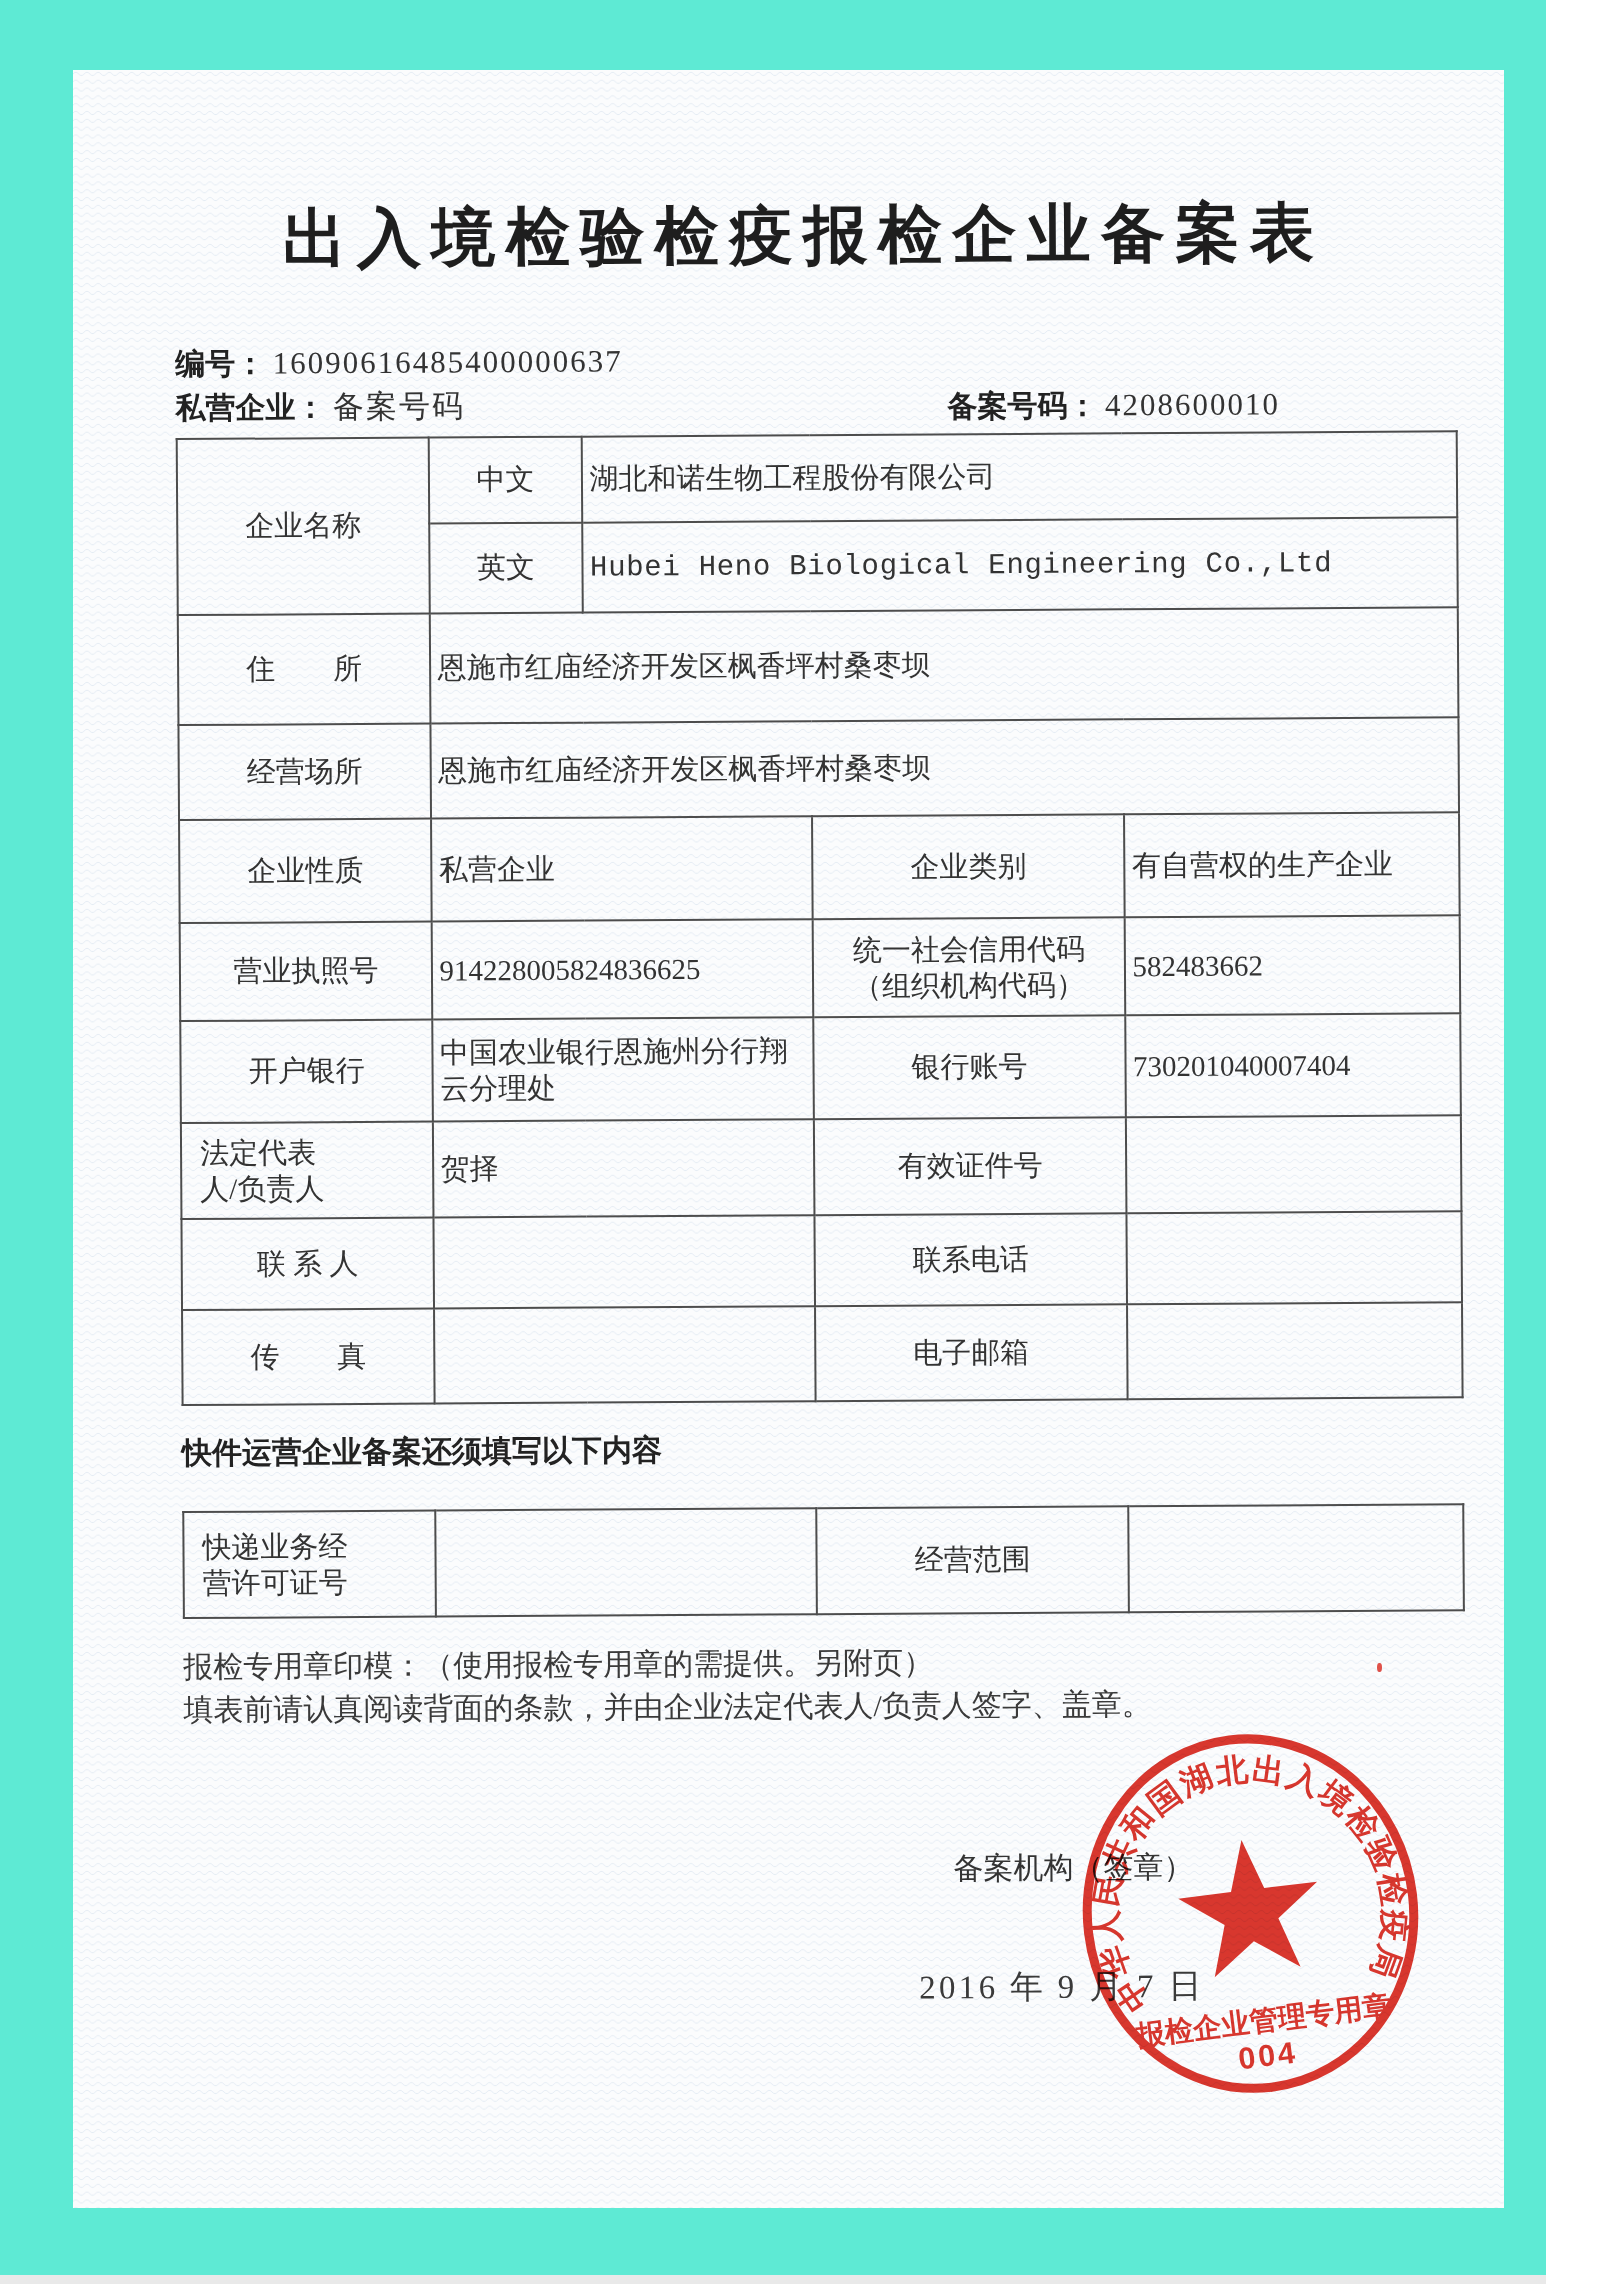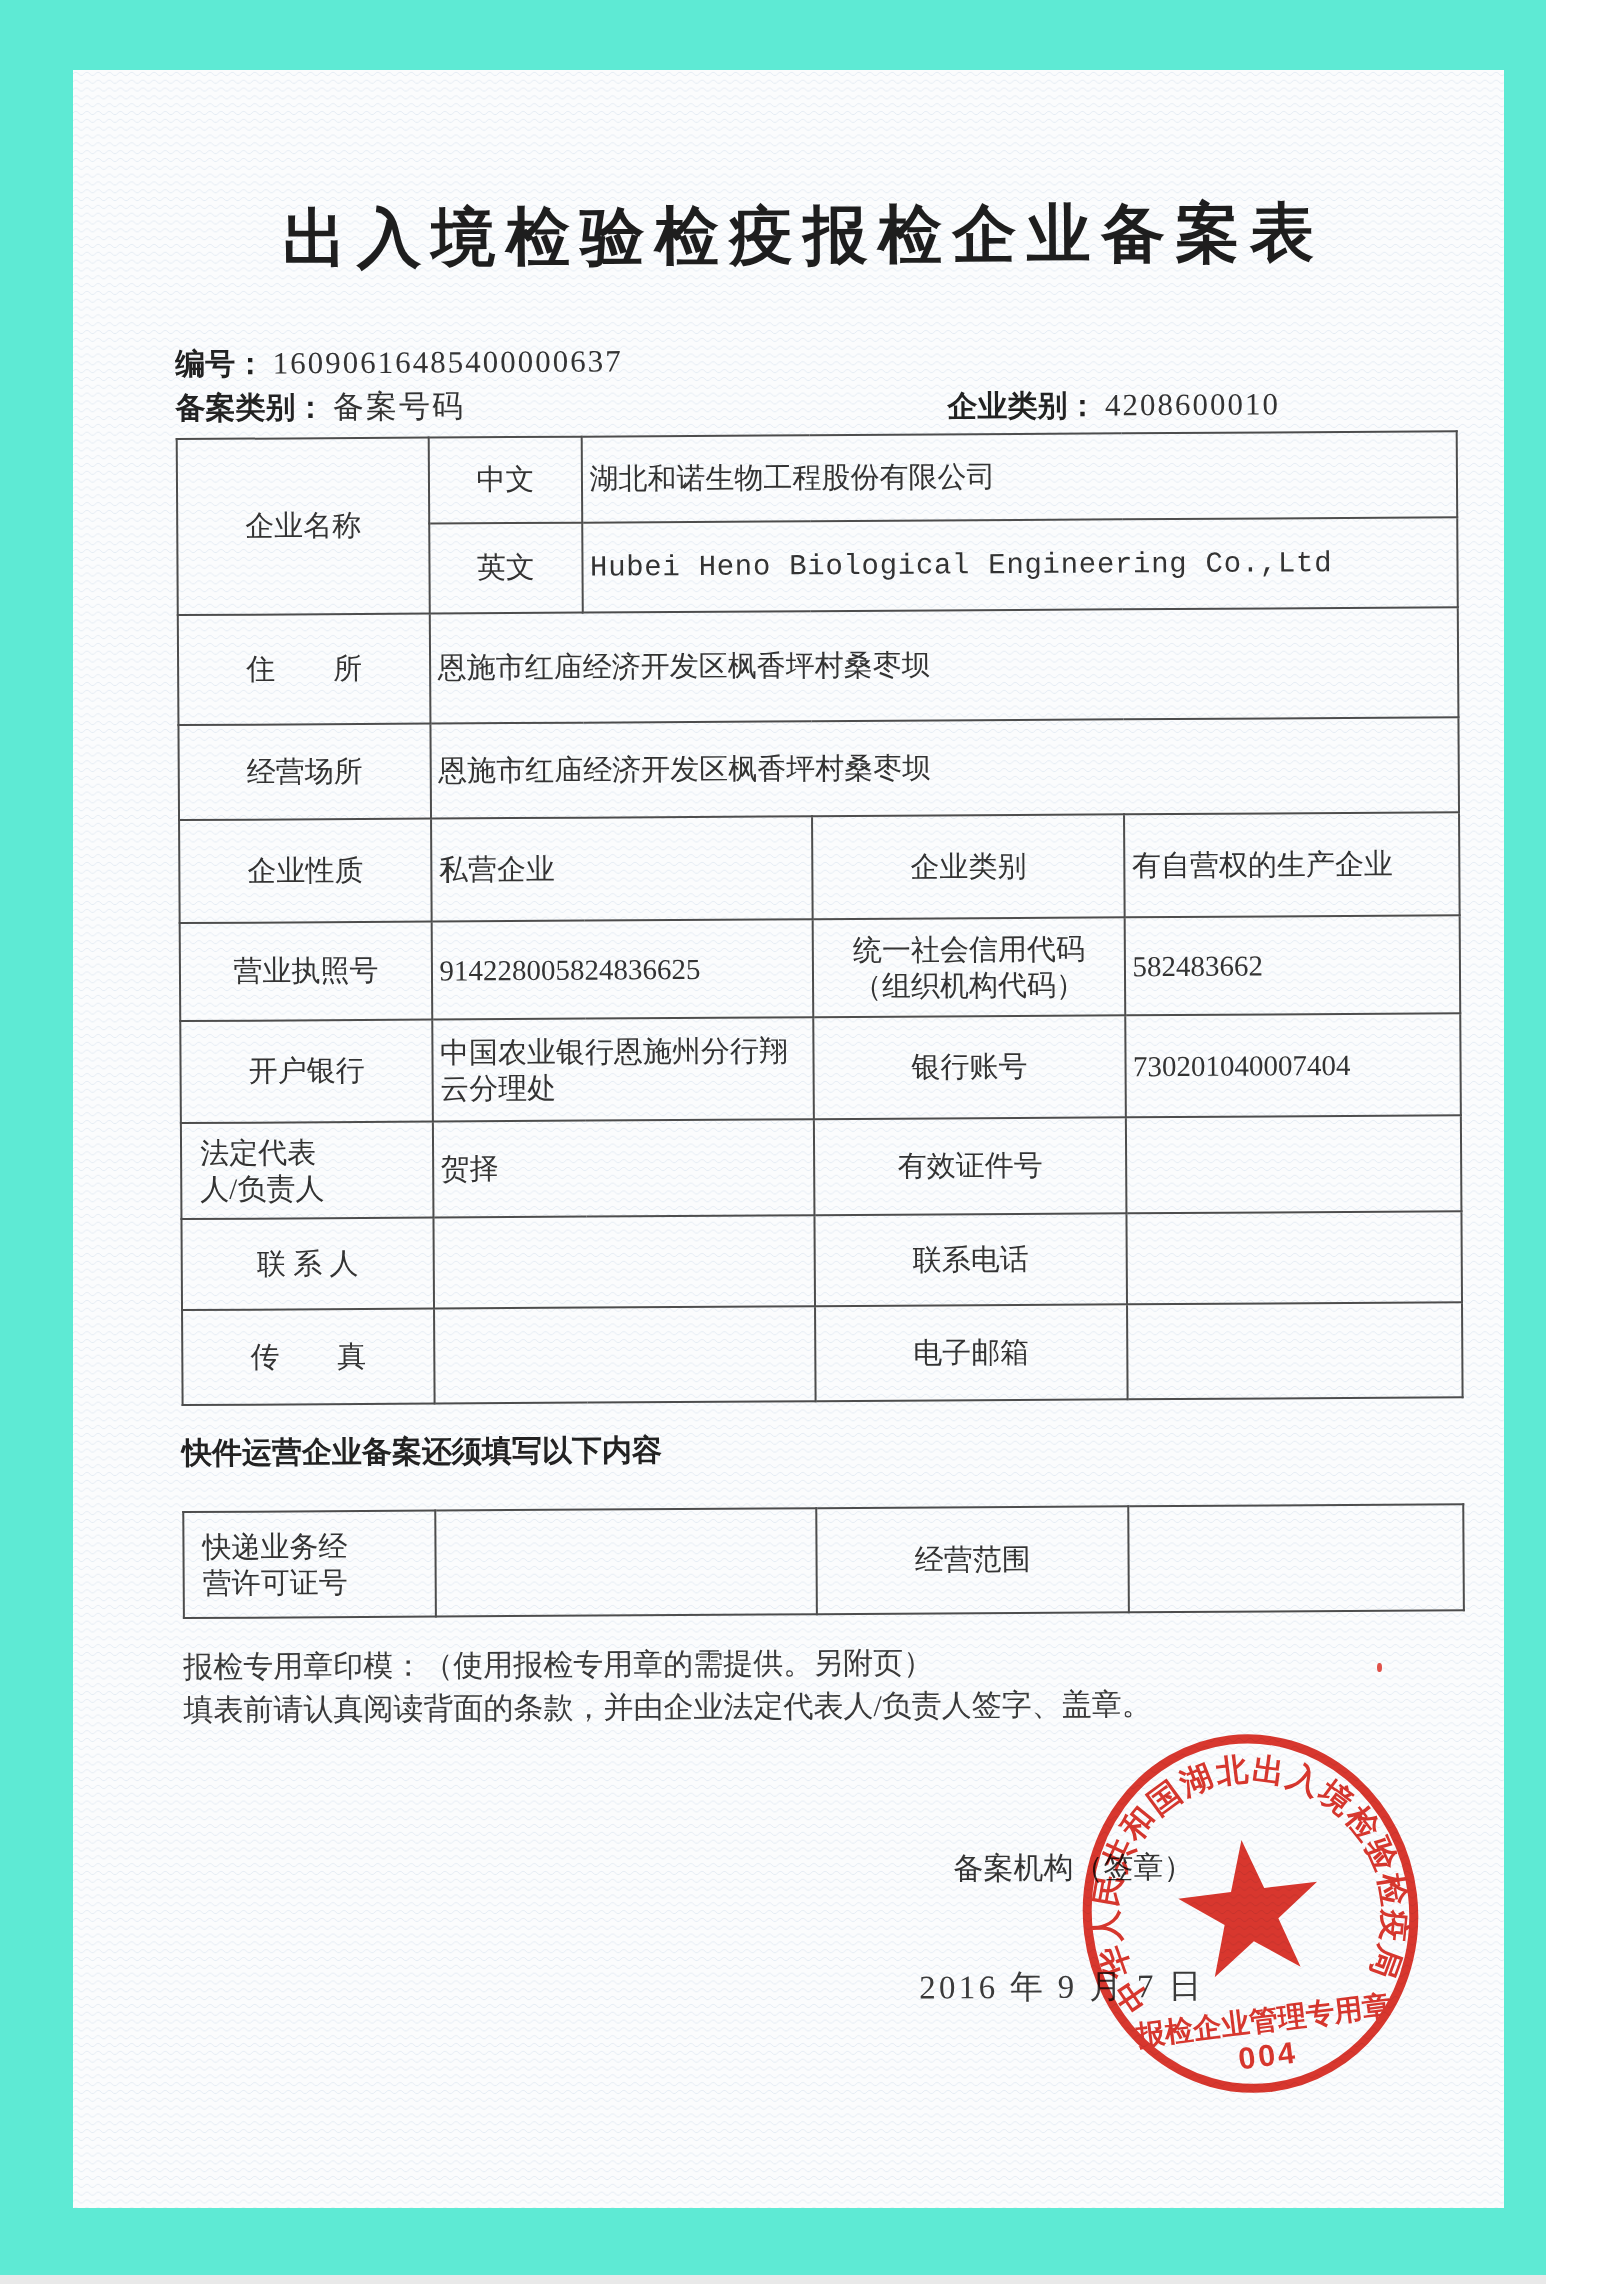--- a/index.html
+++ b/index.html
@@ -53,24 +53,24 @@
   <div class="content">
 
     <div class="title">出入境检验检疫报检企业备案表</div>
 
     <div class="meta">
       <div class="meta-row">
         <span class="mlabel">编号：</span>
         <span class="mvalue">16090616485400000637</span>
       </div>
       <div class="meta-row">
-        <span class="mlabel">备案类别：</span>
+        <span class="mlabel">私营企业：</span>
         <span class="mvalue">备案号码</span>
         <span class="meta-right">
-          <span class="mlabel">企业类别：</span>
+          <span class="mlabel">备案号码：</span>
           <span class="mvalue">4208600010</span>
         </span>
       </div>
     </div>
 
     <table class="form">
       <colgroup>
           <col style="width:252px">
           <col style="width:153px">
           <col style="width:228px">

